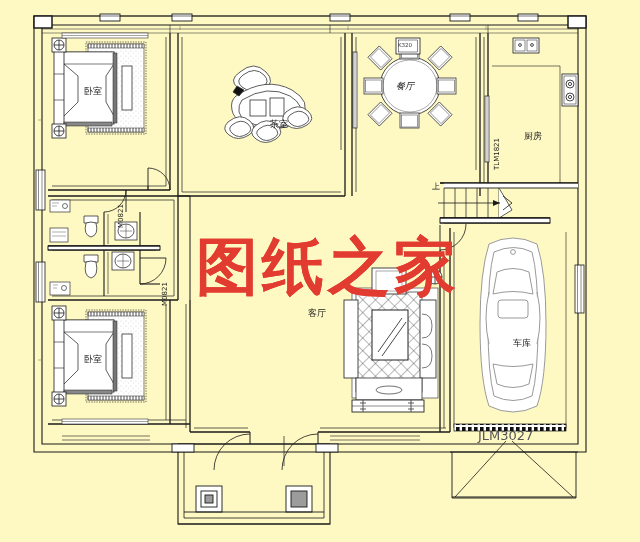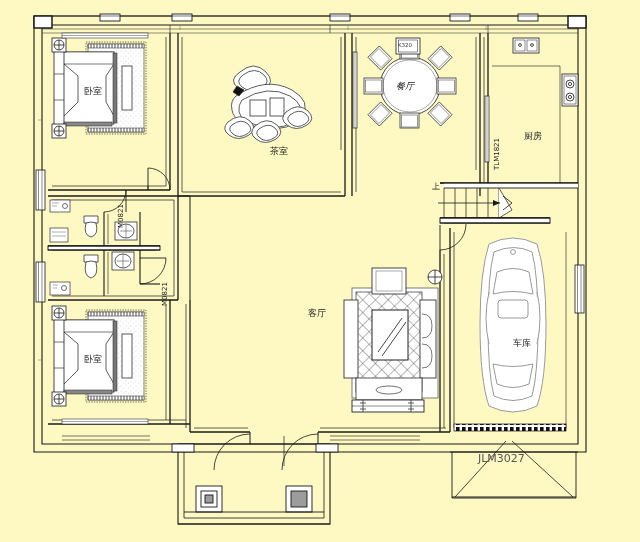--- a/index.html
+++ b/index.html
@@ -418,31 +418,32 @@
 
   <g stroke="#666" stroke-width="0.5">
     <path d="M38 120 h4 M38 360 h4"></path>
     <path d="M180 26 v4 M348 26 v4 M486 26 v4"></path>
   </g>
 
   </g>
 </svg>
 
 <div class="rmlabel" style="left:84px;top:85px;">卧室</div>
-<div class="rmlabel" style="left:270px;top:145px;">茶室</div>
+<div class="rmlabel" style="left:270px;top:118px;">茶室</div>
 <div class="rmlabel" style="left:396px;top:80px;font-style:italic;">餐厅</div>
 <div class="rmlabel" style="left:524px;top:88px;margin-top:42px;">厨房</div>
 <div class="rmlabel" style="left:308px;top:307px;text-align:right;">客厅</div>
 <div class="rmlabel" style="left:505px;top:337px;margin-left:8px;">车库</div>
 <div class="rmlabel" style="left:84px;top:353px;">卧室</div>
 
 <div class="tinylabel" style="left:432px;top:181px;font-size:8px;">上</div>
 
 <div class="vlabel" style="left:117px;top:228px;">M0821</div>
 <div class="vlabel" style="left:161px;top:306px;">M0821</div>
 <div class="vlabel" style="left:493px;top:170px;">TLM1821</div>
 
 <div class="tinylabel" style="left:398px;top:42px;font-size:5.5px;color:#333;">K320</div>
 
-<div class="tinylabel" style="left:478px;top:452px;font-size:11px;color:#555;">JLM3027</div>
-
+<div class="tinylabel" style="left:478px;top:428px;font-size:13px;color:#555;">JLM3027</div>
+
+<div class="wm" style="left:196px;top:225px;font-size:62px;">图纸之家</div>
 
 </div>
 
 </body></html>

